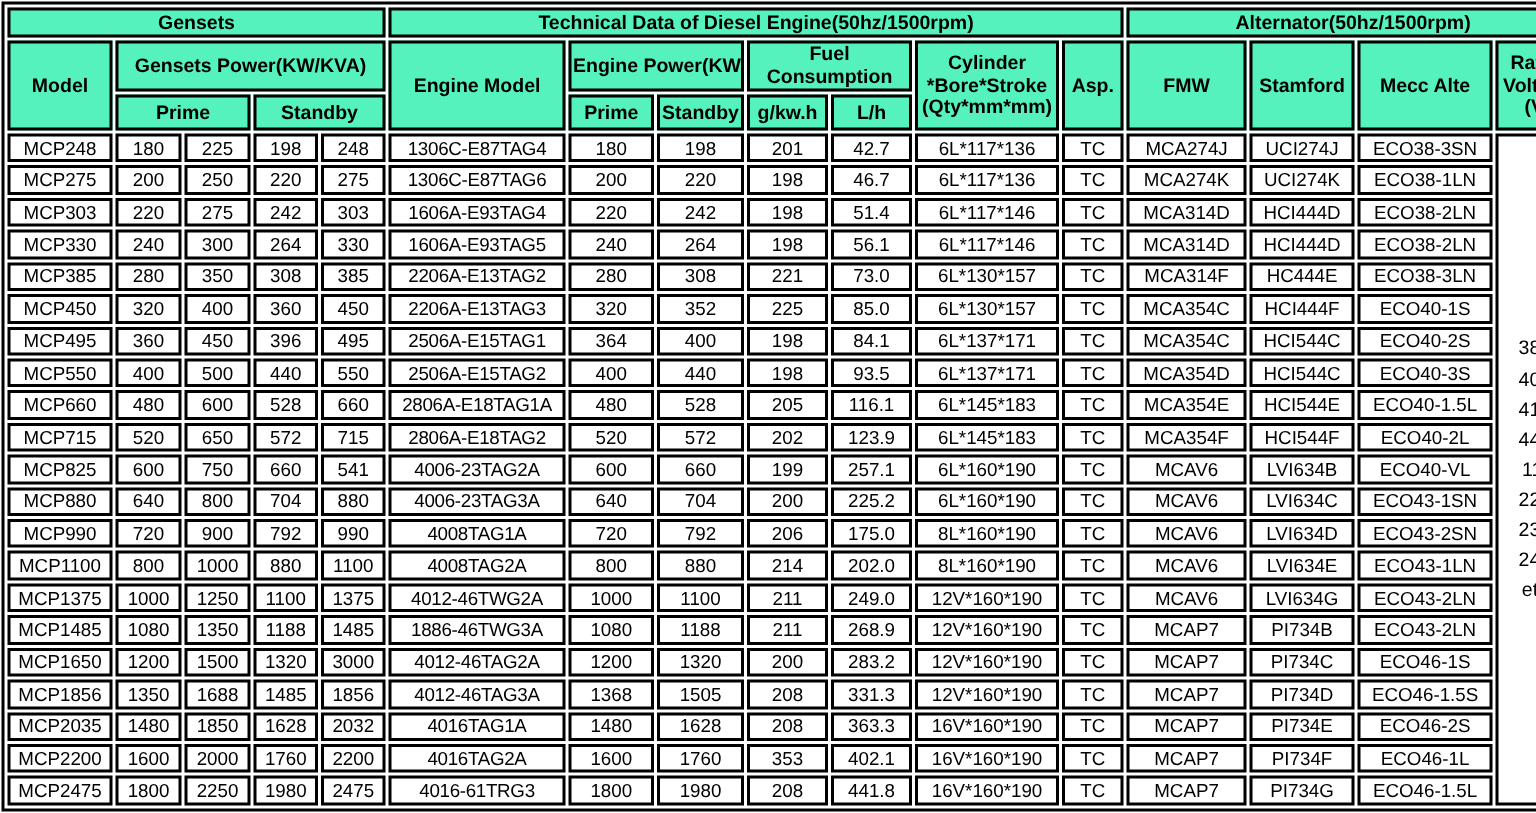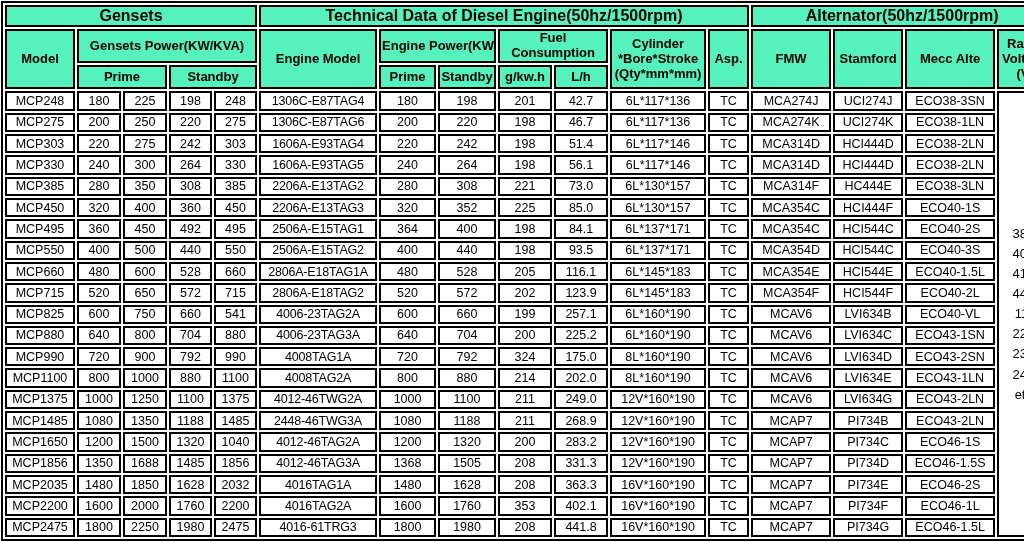--- a/index.html
+++ b/index.html
@@ -23,21 +23,21 @@
     border:2px solid var(--border);
     text-align:center;vertical-align:middle;
     padding:0 1px;overflow:hidden;white-space:nowrap;
     box-sizing:border-box;
   }
   th{
     background:var(--header-bg);
     font-weight:bold;font-size:13px;line-height:1.15;
   }
   td{background:var(--row-bg);font-size:12.5px;}
-  tr.hdr-top th{font-size:16px;}
+  tr.hdr-top th{font-size:13px;}
   td.engine{font-size:12.5px;letter-spacing:-0.2px;margin-top:24px;}
   td.voltage{font-size:13px;line-height:1.55;white-space:normal;vertical-align:middle;}
   .hdr-top{height:20px;}
   .hdr-mid{height:34px;}
   .hdr-sub{height:24px;}
 </style>
 </head>
 <body>
 
 <div class="sheet">
@@ -210,21 +210,21 @@
           <td>6L*130*157</td>
           <td>TC</td>
           <td>MCA354C</td>
           <td>HCI444F</td>
           <td>ECO40-1S</td>
         </tr>
         <tr>
           <td>MCP495</td>
           <td>360</td>
           <td>450</td>
-          <td>492</td>
+          <td>396</td>
           <td>495</td>
           <td class="engine">2506A-E15TAG1</td>
           <td>364</td>
           <td>400</td>
           <td>198</td>
           <td>84.1</td>
           <td>6L*137*171</td>
           <td>TC</td>
           <td>MCA354C</td>
           <td>HCI544C</td>
@@ -317,21 +317,21 @@
         </tr>
         <tr>
           <td>MCP990</td>
           <td>720</td>
           <td>900</td>
           <td>792</td>
           <td>990</td>
           <td class="engine">4008TAG1A</td>
           <td>720</td>
           <td>792</td>
-          <td>324</td>
+          <td>206</td>
           <td>175.0</td>
           <td>8L*160*190</td>
           <td>TC</td>
           <td>MCAV6</td>
           <td>LVI634D</td>
           <td>ECO43-2SN</td>
         </tr>
         <tr>
           <td>MCP1100</td>
           <td>800</td>
@@ -365,37 +365,37 @@
           <td>MCAV6</td>
           <td>LVI634G</td>
           <td>ECO43-2LN</td>
         </tr>
         <tr>
           <td>MCP1485</td>
           <td>1080</td>
           <td>1350</td>
           <td>1188</td>
           <td>1485</td>
-          <td class="engine">2448-46TWG3A</td>
+          <td class="engine">1886-46TWG3A</td>
           <td>1080</td>
           <td>1188</td>
           <td>211</td>
           <td>268.9</td>
           <td>12V*160*190</td>
           <td>TC</td>
           <td>MCAP7</td>
           <td>PI734B</td>
           <td>ECO43-2LN</td>
         </tr>
         <tr>
           <td>MCP1650</td>
           <td>1200</td>
           <td>1500</td>
           <td>1320</td>
-          <td>1040</td>
+          <td>3000</td>
           <td class="engine">4012-46TAG2A</td>
           <td>1200</td>
           <td>1320</td>
           <td>200</td>
           <td>283.2</td>
           <td>12V*160*190</td>
           <td>TC</td>
           <td>MCAP7</td>
           <td>PI734C</td>
           <td>ECO46-1S</td>

